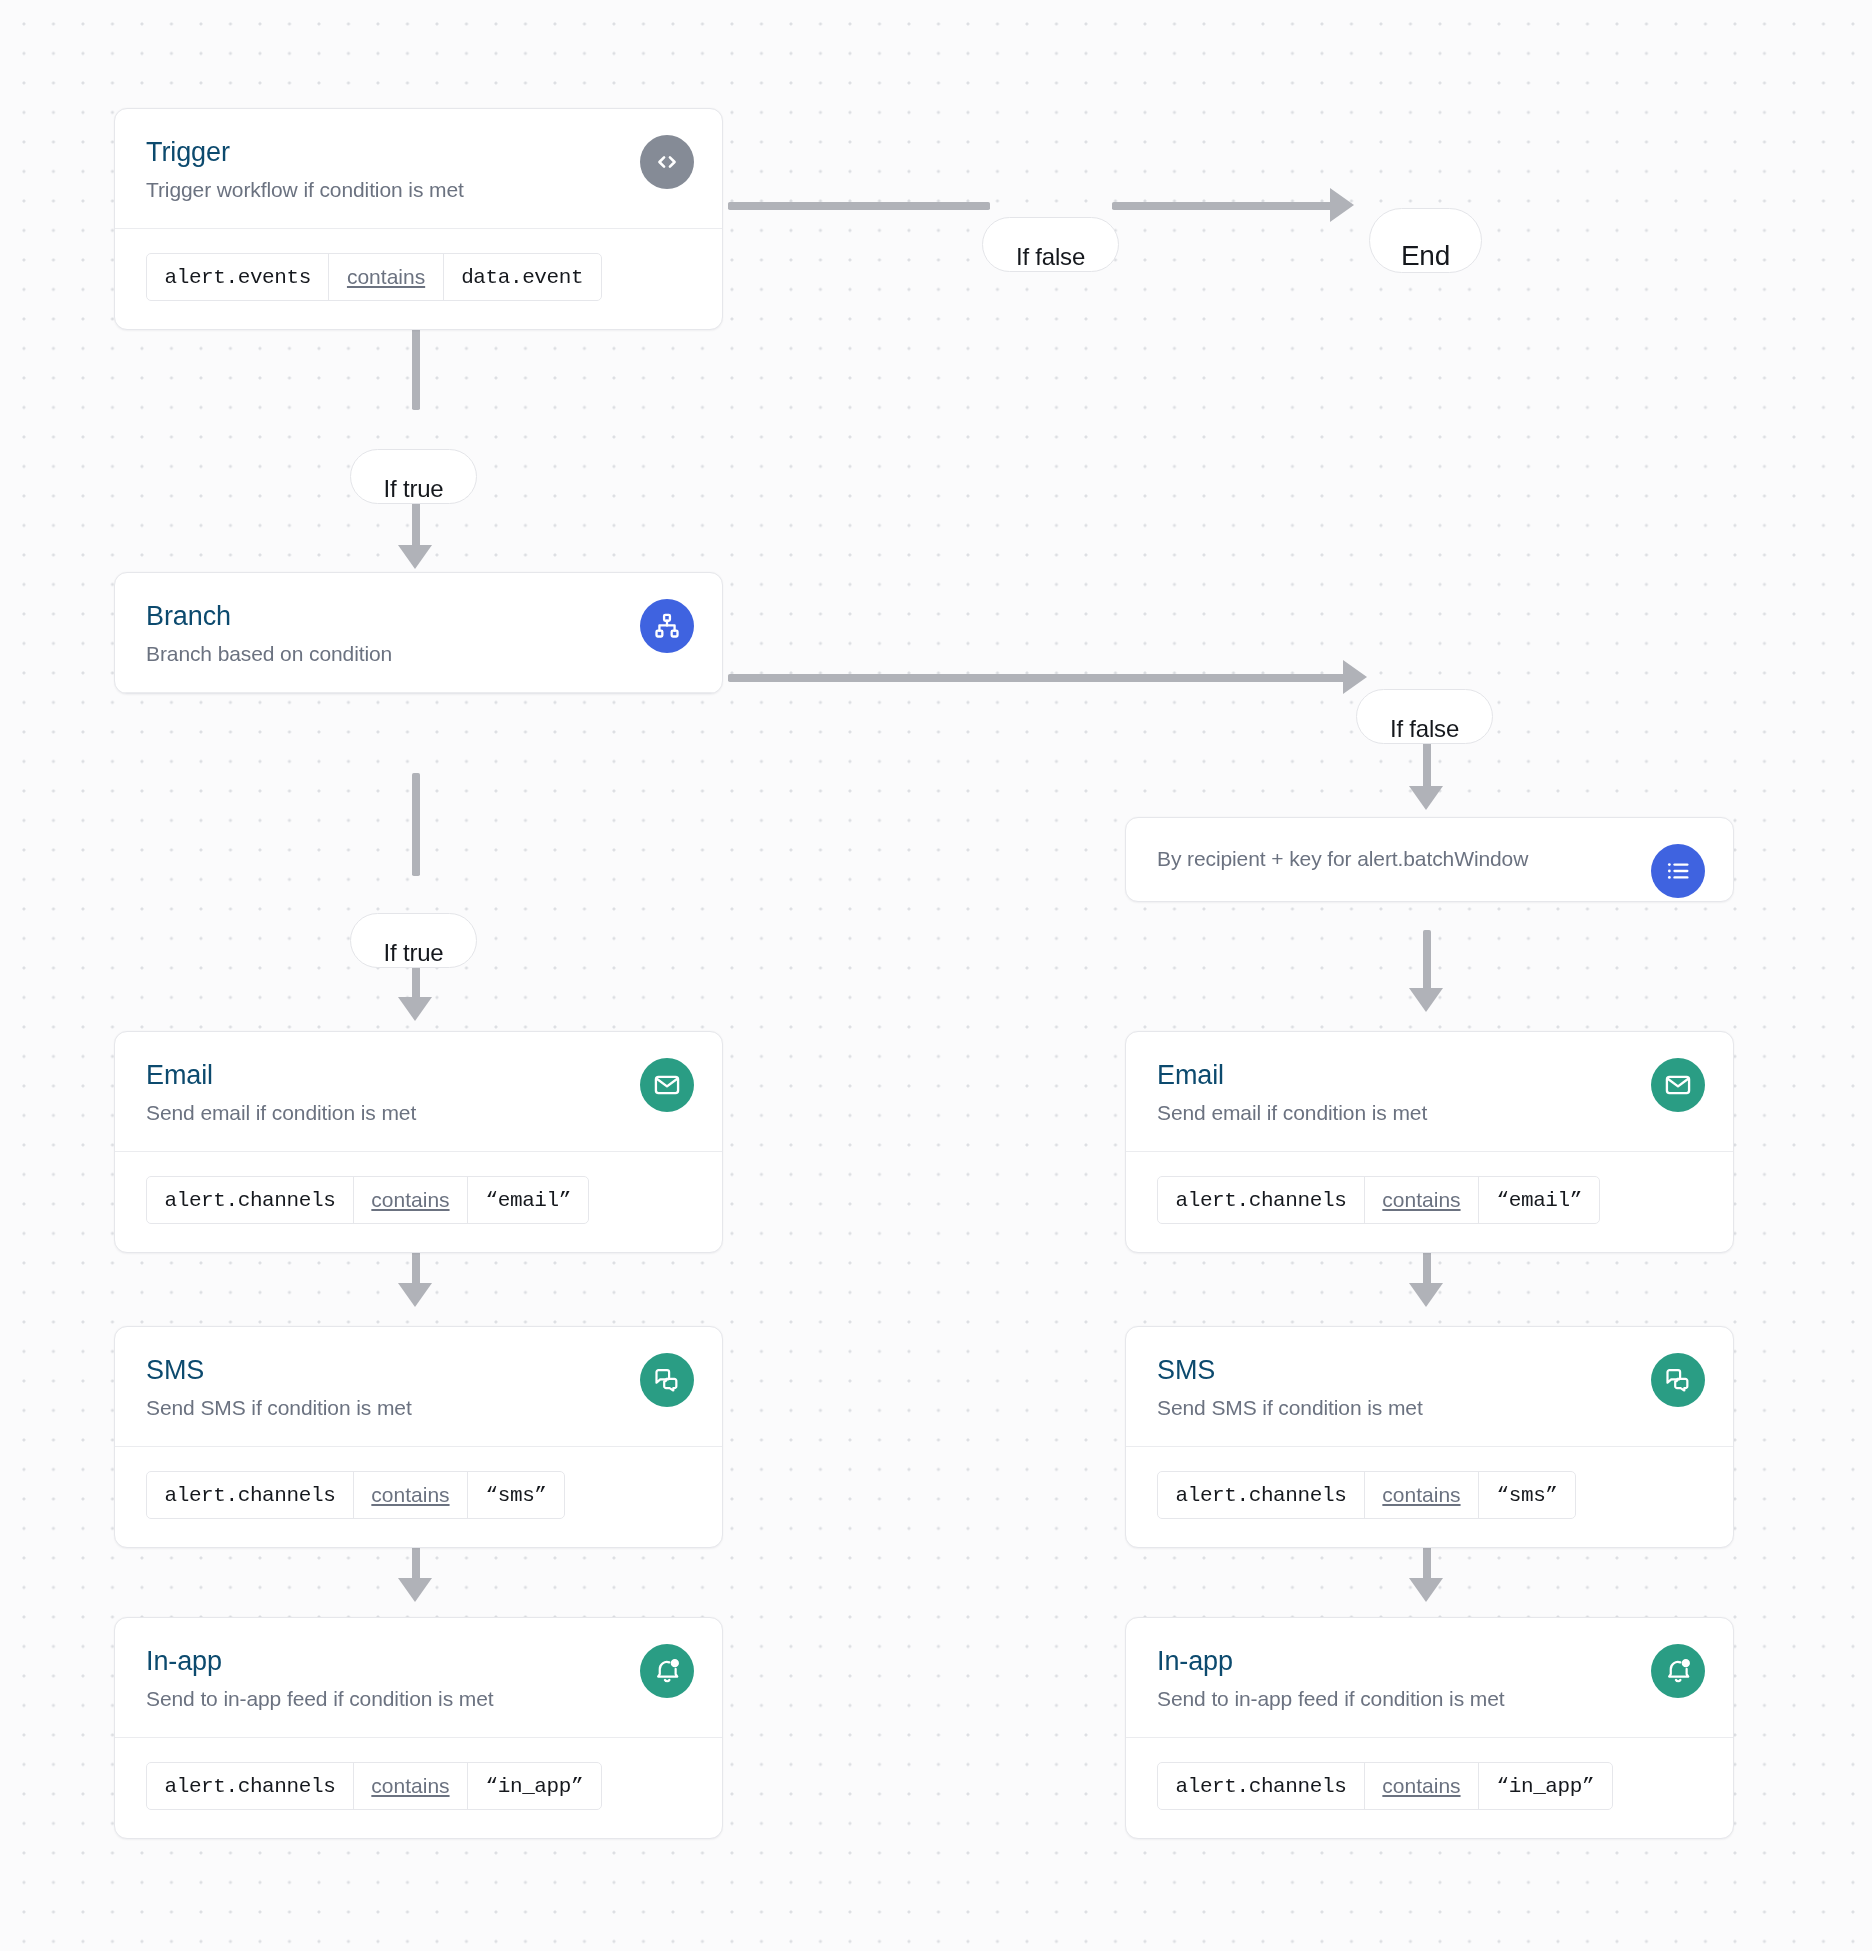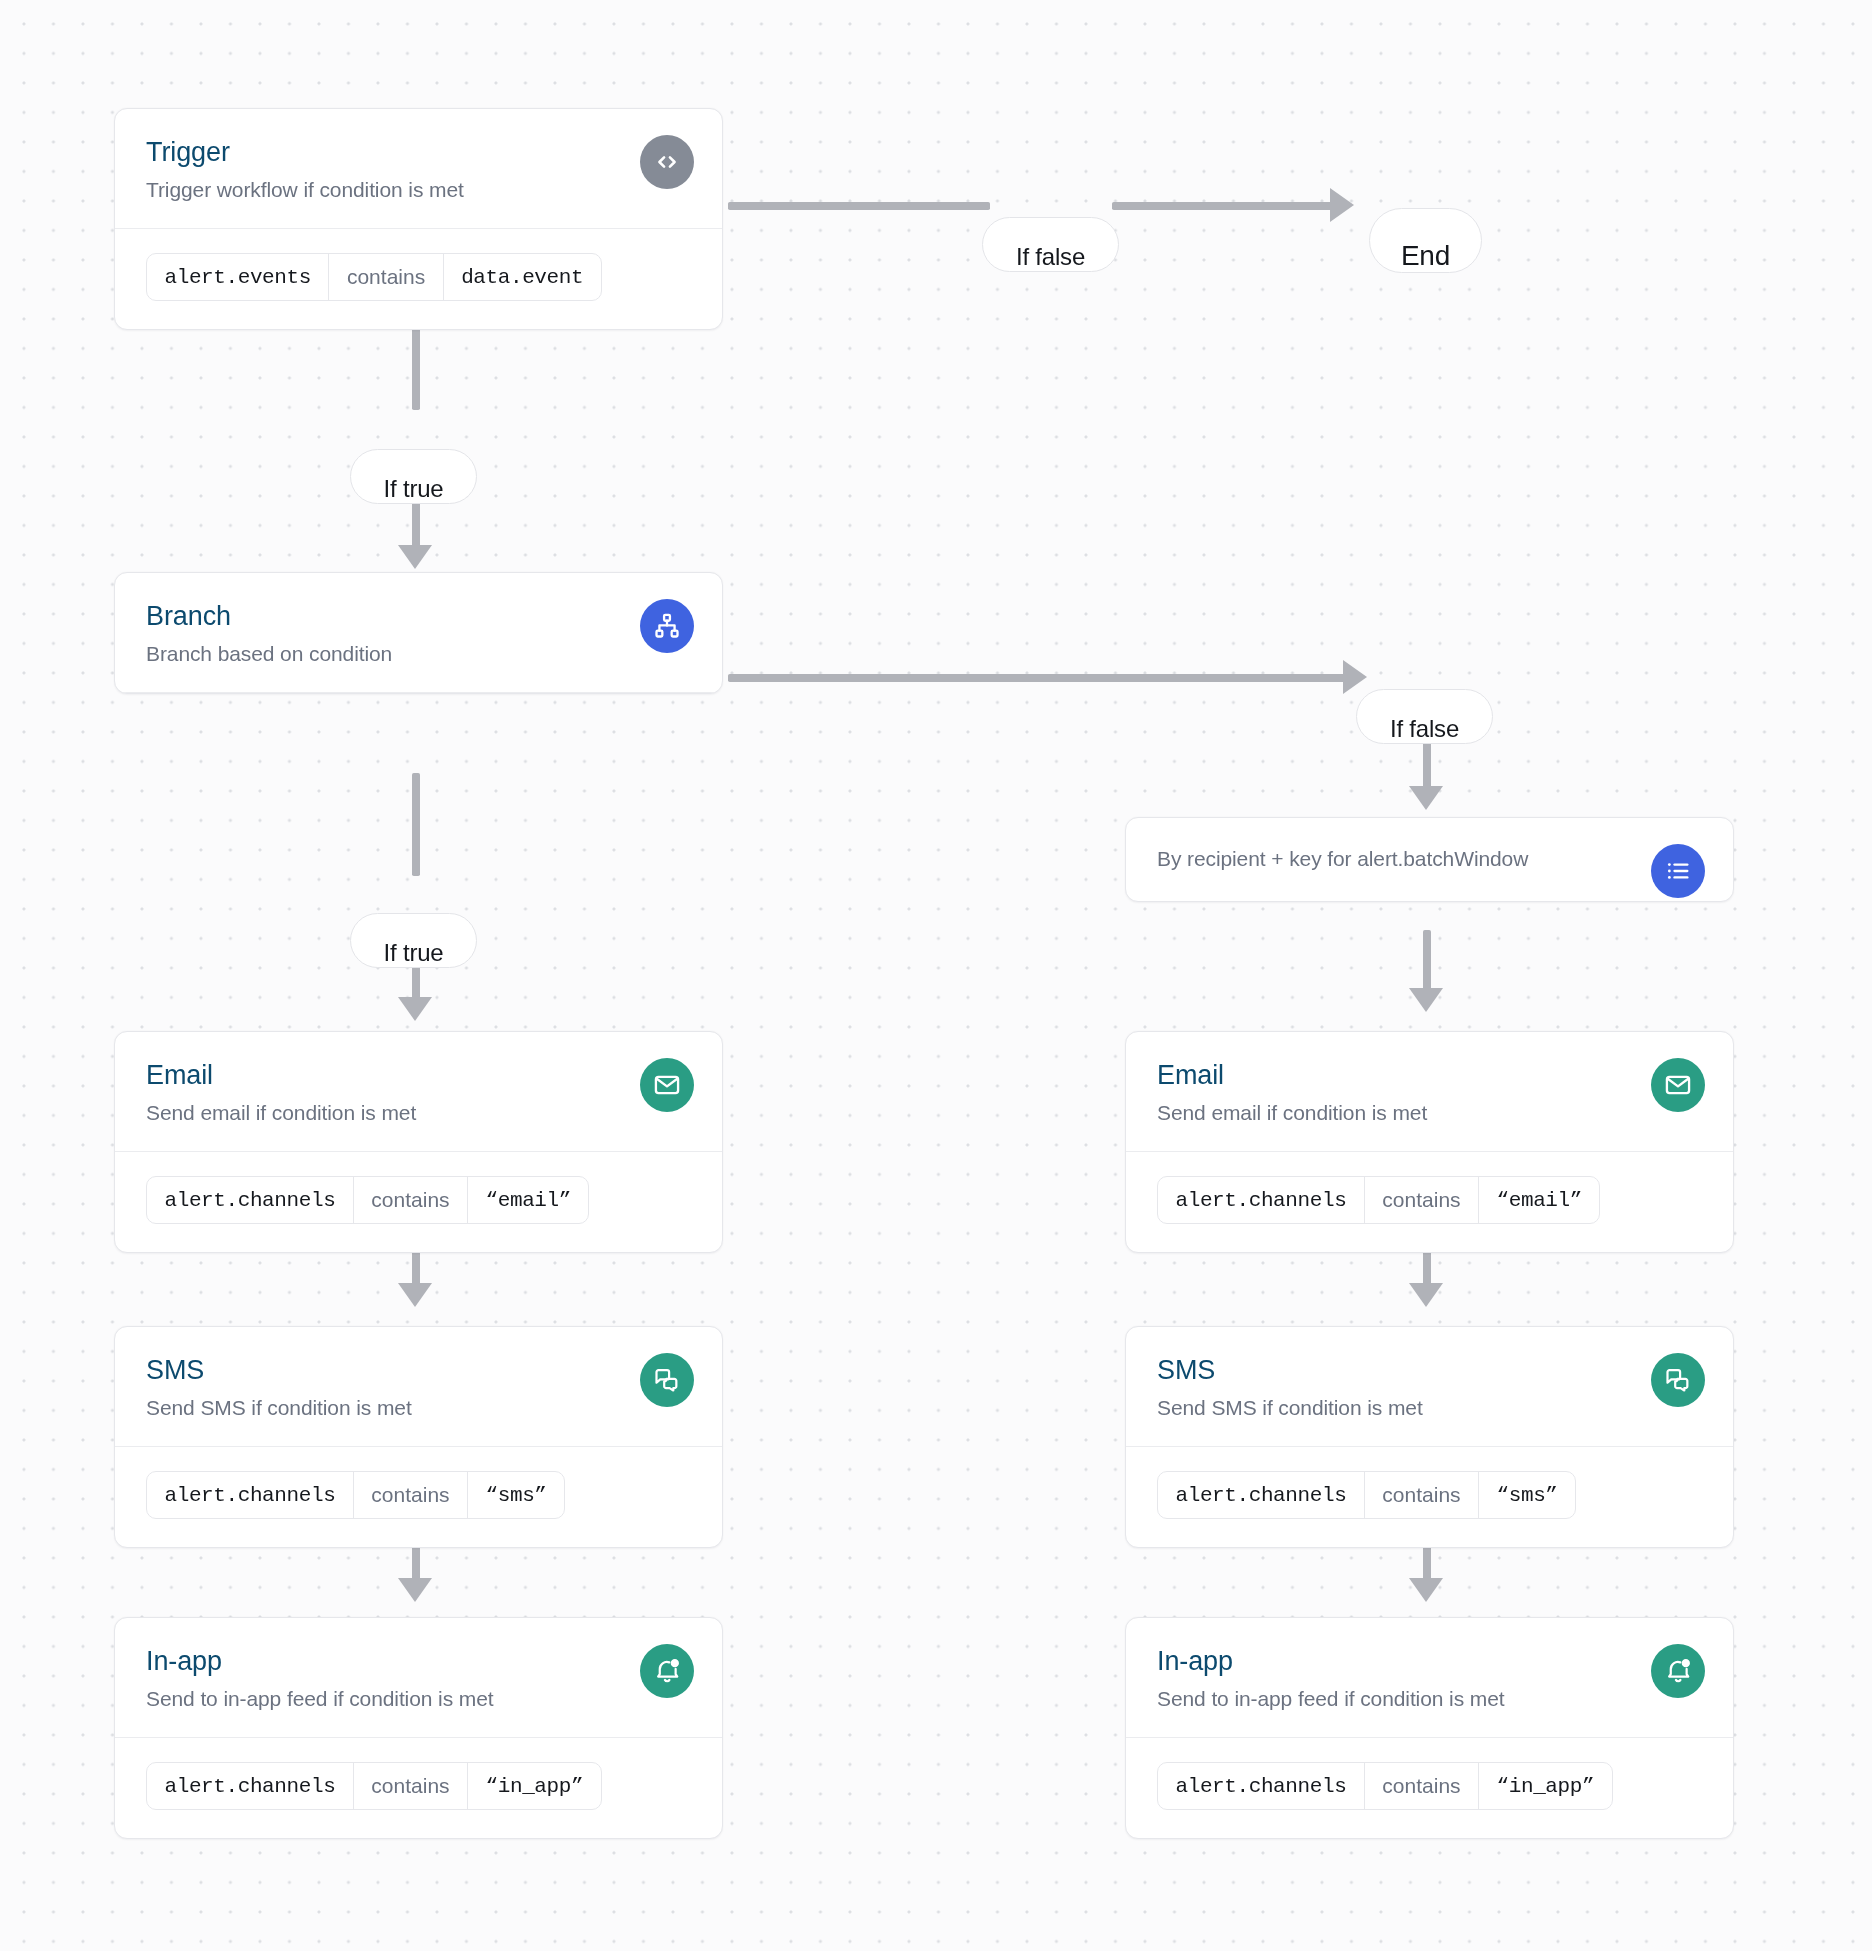--- a/index.html
+++ b/index.html
@@ -65,40 +65,41 @@
   .badge svg{display:block;}
   .badge-gray{background:#858b96;}
   .badge-blue{background:#3f63e0;}
   .badge-green{background:#2a9d84;}
 
   
   .cond{
     display:inline-flex;
     align-items:stretch;
     border:0.9px solid #e6e7eb;
-    border-radius:10px;
+    border-radius:5px;
     background:#fff;
     overflow:hidden;
     height:46px;
   }
   .cond > div{
     display:flex;align-items:center;
     padding:0 17.5px;
     font-size:21px;
   }
   .cond .op-left,.cond .op-right{
     font-family:"Liberation Mono", monospace;
     color:#15181d;
     letter-spacing:-0.4px;
   }
   .cond .op-mid{
     color:#6b7280;
     border-left:0.9px solid #e6e7eb;
     border-right:0.9px solid #e6e7eb;
     font-size:21px;
+    text-decoration:underline;
   }
 
   
   .pill{
     position:absolute;
     background:#ffffff;
     border:0.9px solid #e4e5e9;
     border-radius:922px;
     display:flex;align-items:flex-end;justify-content:center;
     font-size:24px;

